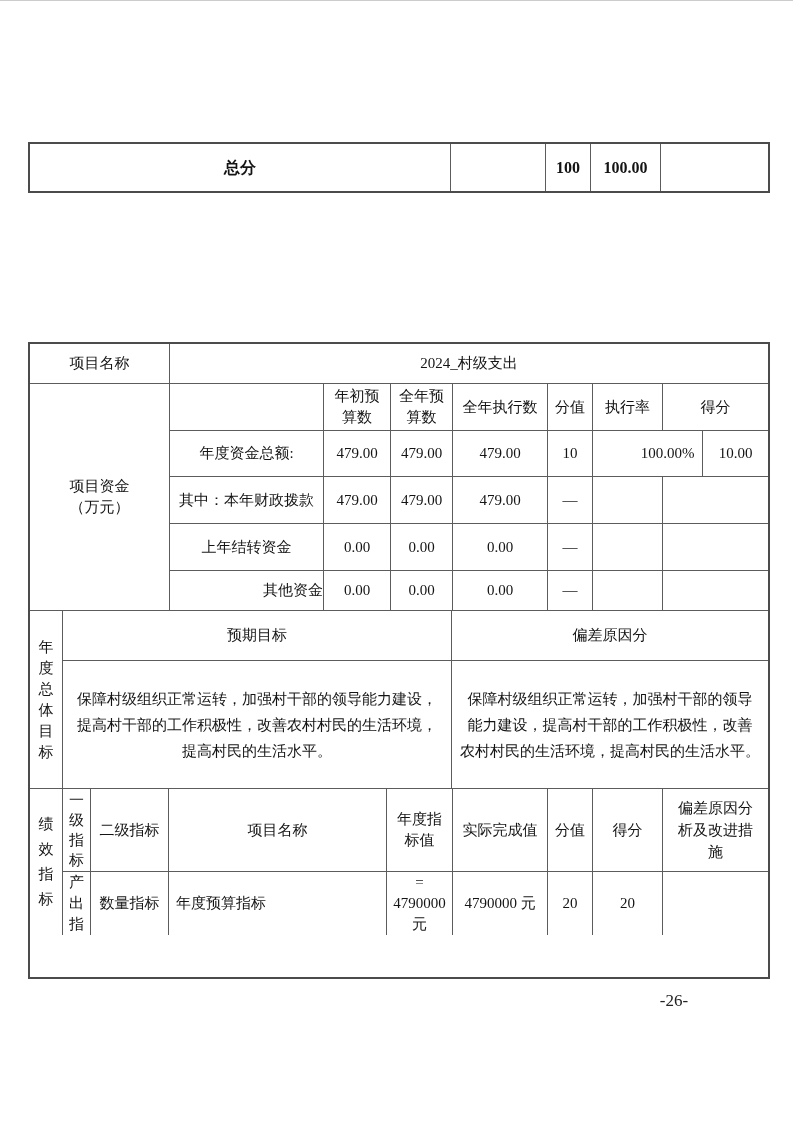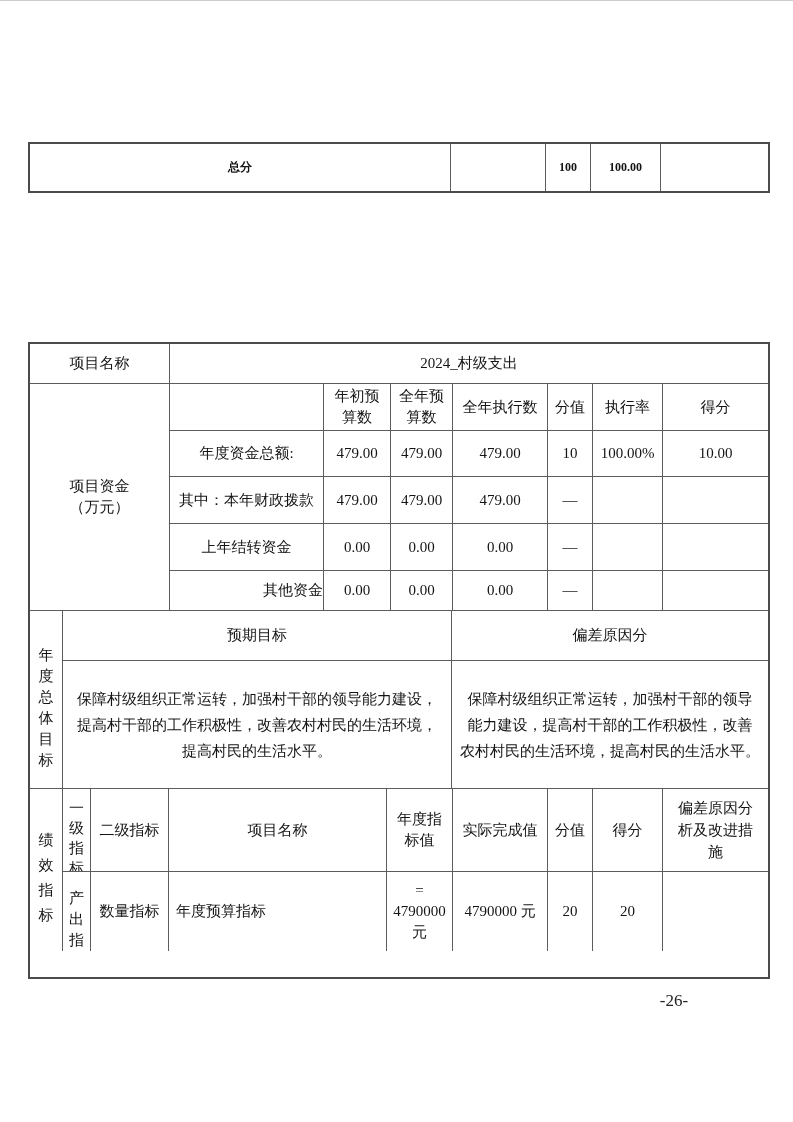--- a/index.html
+++ b/index.html
@@ -16,24 +16,24 @@
   .grp { display:flex; box-sizing:border-box; }
   .col { display:flex; flex-direction:column; box-sizing:border-box; }
   .bb  { border-bottom:1px solid #5c5c5c; }
   .c   { box-sizing:border-box; display:flex; align-items:center; justify-content:center;
          text-align:center; font-size:15px; line-height:21px; white-space:pre-line; overflow:hidden; }
   .br  { border-right:1px solid #5c5c5c; }
   .f1  { flex:1 1 auto; min-width:0; }
   .left  { justify-content:flex-start; text-align:left; padding-left:7px; }
   .right { justify-content:flex-end; text-align:right; }
   .bold { font-weight:bold; }
-  .fs16 { font-size:12px;text-align:center; }
+  .fs16 { font-size:16px;text-align:center; }
 
   
-  .vert { display:inline-block; width:1.1em; word-break:break-all; text-align:center;margin-top:16px; }
+  .vert { display:inline-block; width:1.1em; word-break:break-all; text-align:center; }
   .lh20 { line-height:20px; }
   .lh21 { line-height:21px; }
   .lh25 { line-height:25px; }
 
   .goal-text { line-height:26px; padding:0 6px; }
   .dev-head  { line-height:22px; }
 
   .pageno { position:absolute; left:638px; top:991px; width:72px; text-align:center;
             font-size:17px; color:#232323; }
 </style>
@@ -76,21 +76,21 @@
           <div class="c br" style="width:45px;">分值</div>
           <div class="c br" style="width:70px;">执行率</div>
           <div class="c f1">得分</div>
         </div>
         <div class="row bb" style="height:46px;">
           <div class="c br" style="width:154px;">年度资金总额:</div>
           <div class="c br" style="width:67px;">479.00</div>
           <div class="c br" style="width:62px;">479.00</div>
           <div class="c br" style="width:95px;">479.00</div>
           <div class="c br" style="width:45px;">10</div>
-          <div class="c br" style="width:70px;">100.00%</div>
+          <div class="c br" style="width:70px;margin-left:40px;">100.00%</div>
           <div class="c f1">10.00</div>
         </div>
         <div class="row bb" style="height:47px;">
           <div class="c br" style="width:154px;text-align:right;">其中：本年财政拨款</div>
           <div class="c br" style="width:67px;">479.00</div>
           <div class="c br" style="width:62px;">479.00</div>
           <div class="c br" style="width:95px;">479.00</div>
           <div class="c br" style="width:45px;">—</div>
           <div class="c br" style="width:70px;"></div>
           <div class="c f1"></div>

